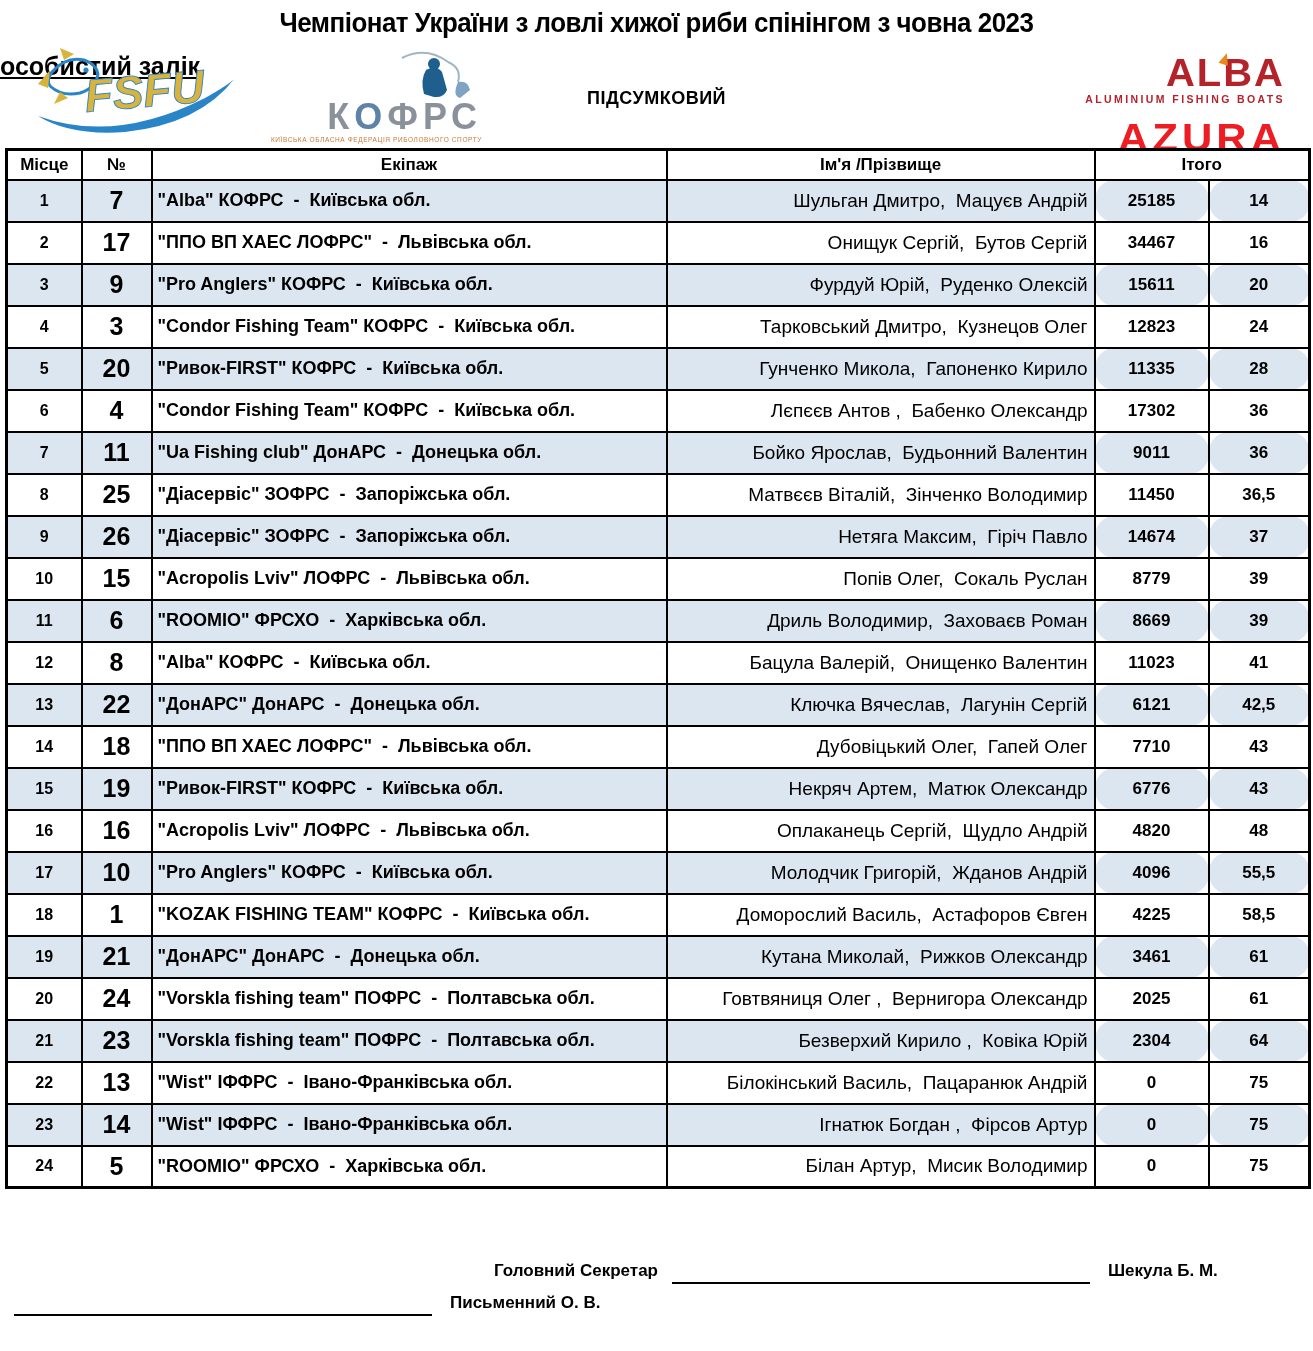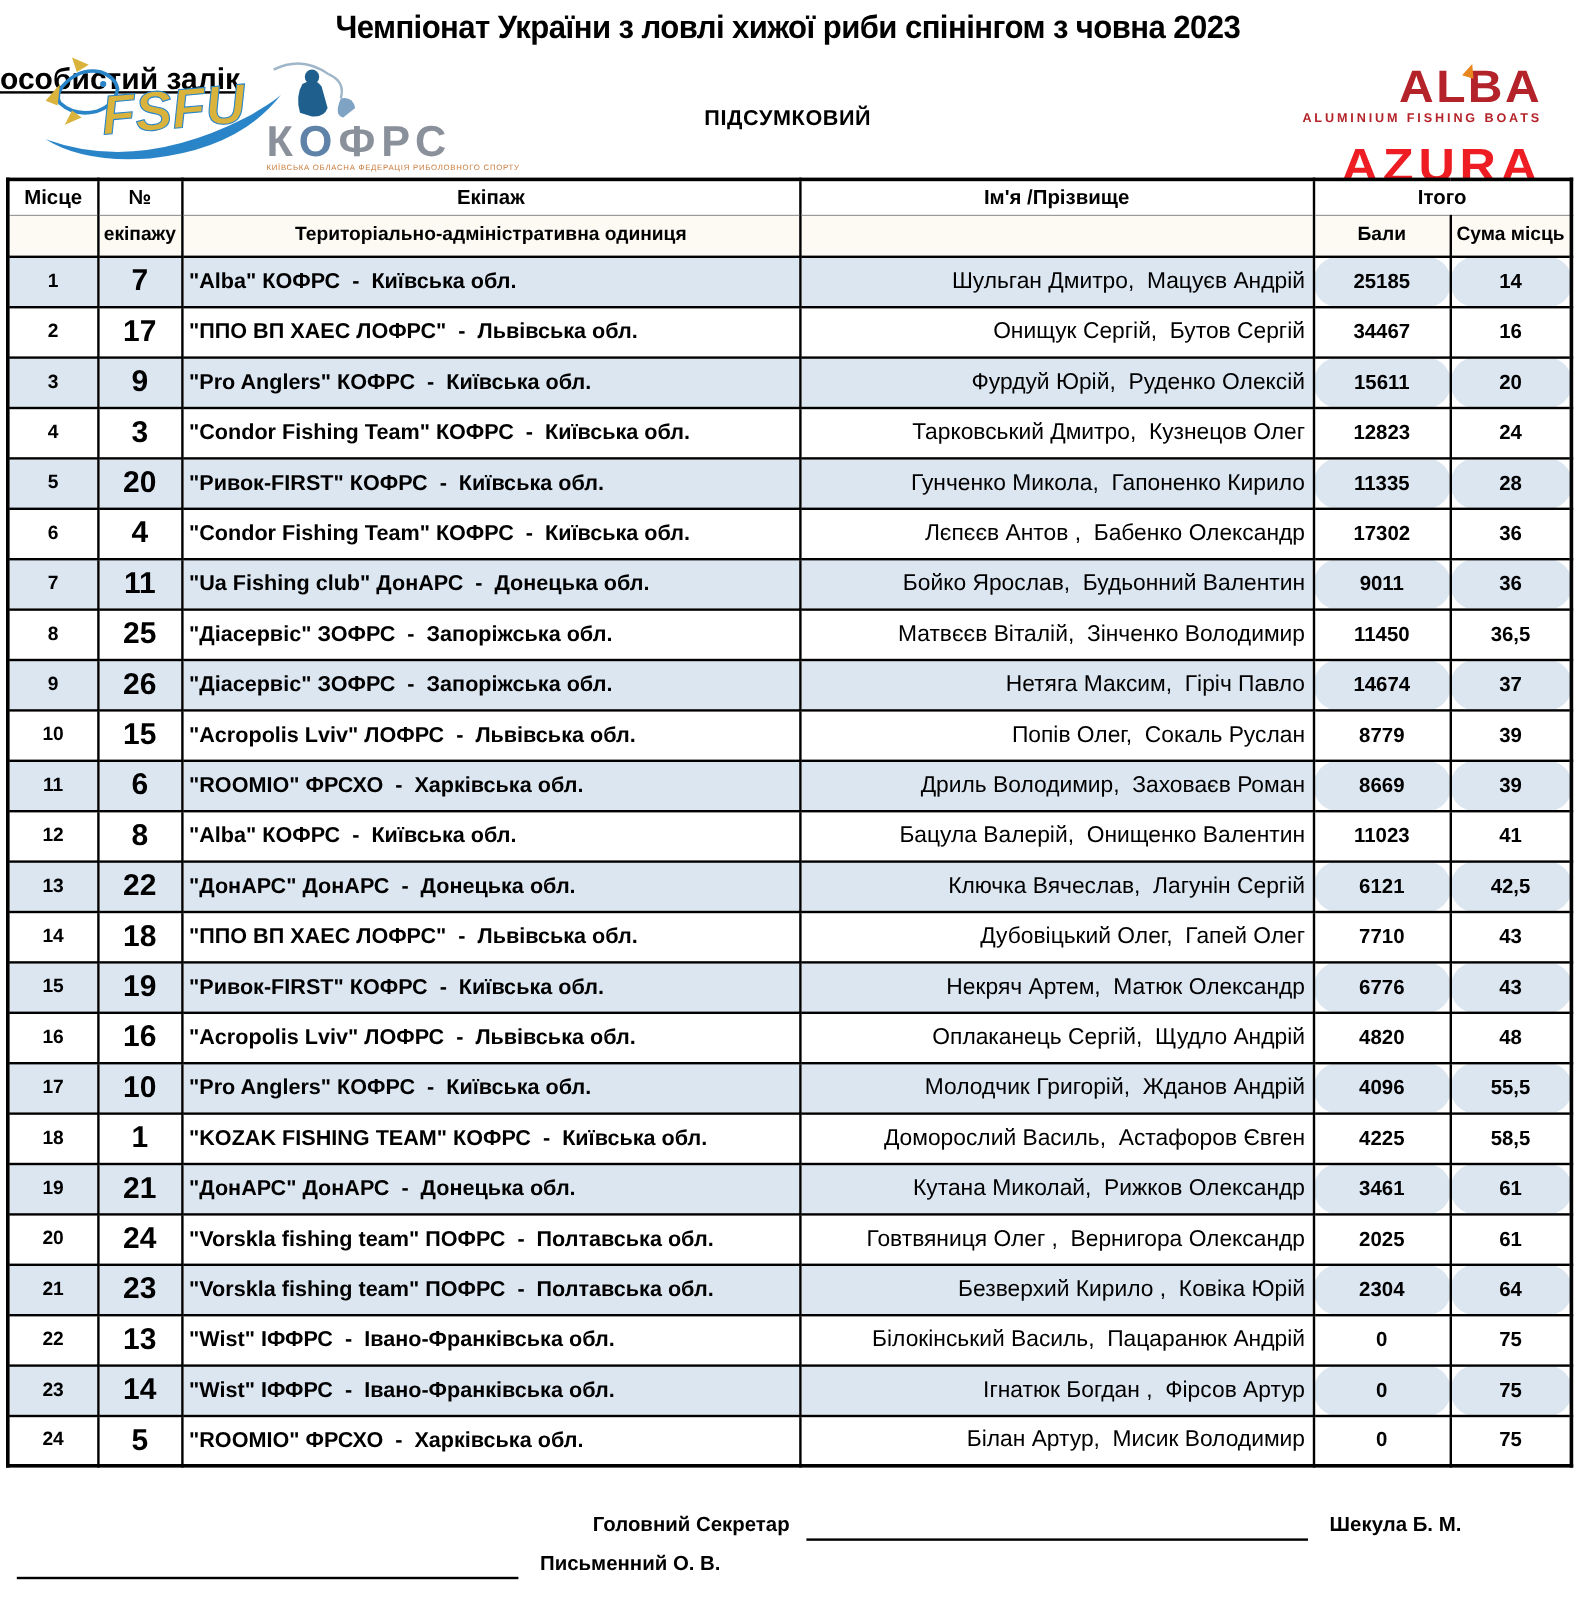--- a/index.html
+++ b/index.html
@@ -8,21 +8,21 @@
 
   .title { position:absolute; top:8px; left:0; right:0; text-align:center;
            font-size:27px; font-weight:bold; letter-spacing:-0.5px; transform:scaleX(0.96); }
   .subtitle1 { position:absolute; top:52px; left:0; right:0; text-align:left; font-size:25px; font-weight:bold;text-decoration:underline; }
   .subtitle2 { position:absolute; top:88px; left:0; right:0; text-align:center; font-size:18px; font-weight:bold; letter-spacing:0.5px; }
 
   
   .logo-fsfu { position:absolute; left:30px; top:40px; width:210px; height:100px; }
 
   
-  .logo-kofrs { position:absolute; left:222px; top:44px; width:248px; height:96px; text-align:left; }
+  .logo-kofrs { position:absolute; left:234px; top:44px; width:248px; height:96px; text-align:right; }
   .kofrs-text { font-size:36px; font-weight:bold; color:#8b919b; letter-spacing:5px; line-height:34px; margin-top:-4px;}
   .kofrs-text .o { color:#5f82a8; }
   .kofrs-caption { font-size:6.5px; color:#c87a3a; letter-spacing:0.6px; margin-top:2px; white-space:nowrap; }
 
   
   .logo-right { position:absolute; right:28px; top:44px; width:225px; text-align:right;margin-top:10px; }
   .alba { font-size:40px; font-weight:bold; color:#b5232a; letter-spacing:2px; line-height:38px;
           transform:scaleY(0.95); position:relative; display:inline-block; }
   .alba .spark { position:absolute; left:54px; top:-2px; width:0; height:0;
           border-left:5px solid transparent; border-right:5px solid transparent; border-bottom:12px solid #e8871e;
@@ -99,28 +99,20 @@
       <col style="width:101px">
   </colgroup>
   <thead>
     <tr class="h1">
       <th>Місце</th>
       <th>№</th>
       <th>Екіпаж</th>
       <th>Ім'я /Прізвище</th>
       <th colspan="2">Ітого</th>
     </tr>
-    <tr class="h2">
-      <th></th>
-      <th>екіпажу</th>
-      <th>Територіально-адміністративна одиниця</th>
-      <th></th>
-      <th>Бали</th>
-      <th>Сума місць</th>
-    </tr>
   </thead>
   <tbody id="rows">
       <tr class="alt">
         <td class="place">1</td>
         <td class="crew-no">7</td>
         <td class="team">"Alba" КОФРС  -  Київська обл.</td>
         <td class="names">Шульган Дмитро,  Мацуєв Андрій</td>
         <td class="points">25185</td>
         <td class="sum">14</td>
       </tr>

